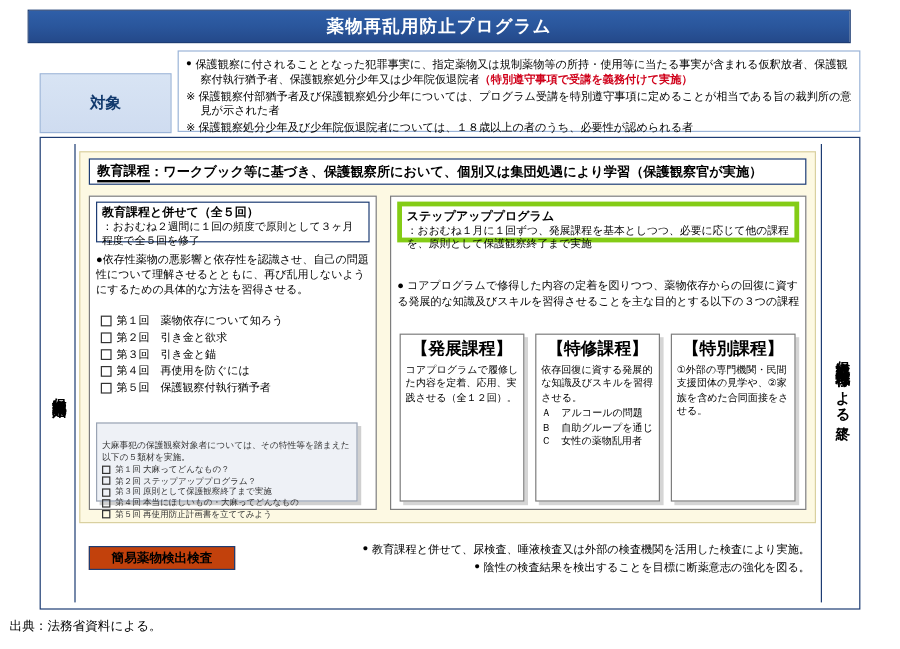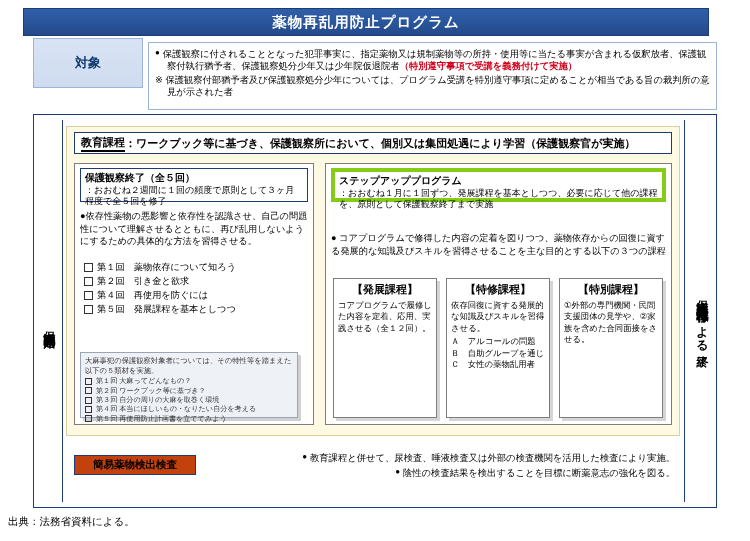--- a/index.html
+++ b/index.html
@@ -18,21 +18,21 @@
     position:absolute;left:23px;top:8px;width:684px;height:26px;
     background:linear-gradient(to bottom,#2f5fa8 0%,#2a569c 50%,#24498a 100%);
     border:1px solid #1d3c73;
     color:#fff;font-size:14.5px;font-weight:bold;
     display:flex;align-items:center;justify-content:center;
     letter-spacing:1px;
   }
 
   
   .target-label{
-    position:absolute;left:33px;top:38px;width:108px;height:48px;
+    position:absolute;left:33px;top:61px;width:108px;height:48px;
     background:linear-gradient(to bottom,#d8e4f4 0%,#cfdcf0 100%);
     border:1px solid #9bb4d8;
     display:flex;align-items:center;justify-content:center;
     font-size:13px;font-weight:bold;color:#123a6e;
   }
   .target-box{
     position:absolute;left:148px;top:42px;width:569px;height:68px;
     border:1px solid #9bb4d8;background:#ffffff;
     padding:4px 6px 4px 6px;box-sizing:border-box;
   }
@@ -97,21 +97,21 @@
     position:absolute;left:80px;top:210px;width:230px;font-size:9.2px;line-height:12.6px;
   }
   .core-list{margin:12px 0 0 4px;padding:0;list-style:none;}
   .core-list li{font-size:9.2px;line-height:14px;}
   .cb{display:inline-block;width:7px;height:7px;border:1px solid #333;margin-right:4px;vertical-align:middle;}
 
   
   .memo{
     position:absolute;left:80px;top:352px;width:218px;height:66px;
     background:#eef1f6;border:1px solid #9aa4b4;box-sizing:border-box;
-    padding:3px 4px;font-size:7.1px;line-height:9.6px;color:#333;
+    padding:13px 4px;font-size:7.1px;line-height:9.6px;color:#333;
     box-shadow:3px 3px 0 rgba(120,120,120,.35);
   }
   .memo .mt{font-size:7.3px;margin-bottom:2px;}
   .memo ul{margin:0;padding:0;list-style:none;}
   .memo li{font-size:7.1px;line-height:9.4px;}
 
   
   .step-box{
     position:absolute;left:325px;top:163px;width:347px;height:262px;
     background:#ffffff;border:1px solid #7d7d7d;box-sizing:border-box;
@@ -125,21 +125,21 @@
   .step-lead{
     position:absolute;left:331px;top:232px;width:336px;
     font-size:9.2px;line-height:12.6px;
   }
   .course{
     position:absolute;top:278px;width:104px;height:140px;
     background:#ffffff;border:1px solid #7d7d7d;box-sizing:border-box;
     padding:3px 4px;
     box-shadow:3px 3px 0 rgba(150,150,150,.4);
   }
-  .course h4{margin:0 0 3px 0;font-size:11px;text-align:center;font-weight:bold;}
+  .course h4{margin:0 0 3px 0;font-size:14px;text-align:center;font-weight:bold;}
   .course p{margin:0;font-size:8.4px;line-height:11.4px;}
   .course ol{margin:2px 0 0 0;padding:0;list-style:none;}
   .course ol li{font-size:8.4px;line-height:11.4px;}
   #course-0{left:333px;}
   #course-1{left:446px;}
   #course-2{left:559px;}
 
   
   .test-label{
     position:absolute;left:74px;top:455px;width:122px;height:20px;
@@ -170,20 +170,23 @@
   <div class="target-label">対象</div>
 
   <div class="target-box">
     <ul>
       <li>
         <span class="bullet">●</span><span>保護観察に付されることとなった犯罪事実に、指定薬物又は規制薬物等の所持・使用等に当たる事実が含まれる仮釈放者、保護観察付執行猶予者、保護観察処分少年又は少年院仮退院者</span><span class="red">（特別遵守事項で受講を義務付けて実施）</span>
       </li>
       <li>
         <span>※ </span><span>保護観察付部猶予者及び保護観察処分少年については、プログラム受講を特別遵守事項に定めることが相当である旨の裁判所の意見が示された者</span>
       </li>
+      <li>
+        <span>※ </span><span>保護観察処分少年及び少年院仮退院者については、１８歳以上の者のうち、必要性が認められる者</span>
+      </li>
     </ul>
   </div>
 
   <div class="main-frame"></div>
 
   <div class="vert-left">
     <span>保護観察開始</span>
   </div>
   <div class="vert-left-line"></div>
 
@@ -193,40 +196,41 @@
   </div>
 
   <div class="edu-area"></div>
   <div class="edu-header">
     <span class="uline">教育課程</span>
       <span>：ワークブック等に基づき、保護観察所において、個別又は集団処遇により学習（保護観察官が実施）</span>
   </div>
 
   <div class="core-box"></div>
   <div class="core-title">
-    <b>保護観察終了（全５回）</b><br>
+    <b>教育課程と併せて（全５回）</b><br>
     <span>：おおむね２週間に１回の頻度で原則として３ヶ月程度で全５回を修了</span>
   </div>
   <div class="core-body">
     <div>●依存性薬物の悪影響と依存性を認識させ、自己の問題性について理解させるとともに、再び乱用しないようにするための具体的な方法を習得させる。</div>
     <ul class="core-list">
       <li><span class="cb"></span><span>第１回　薬物依存について知ろう</span></li>
       <li><span class="cb"></span><span>第２回　引き金と欲求</span></li>
+      <li><span class="cb"></span><span>第３回　引き金と錨</span></li>
       <li><span class="cb"></span><span>第４回　再使用を防ぐには</span></li>
-      <li><span class="cb"></span><span>第５回　発展課程を基本としつつ</span></li>
+      <li><span class="cb"></span><span>第５回　保護観察付執行猶予者</span></li>
     </ul>
   </div>
 
   <div class="memo">
     <div class="mt">大麻事犯の保護観察対象者については、その特性等を踏まえた以下の５類材を実施。</div>
     <ul>
       <li><span class="cb" style="width:5px;height:5px;"></span><span>第１回 大麻ってどんなもの？</span></li>
-      <li><span class="cb" style="width:5px;height:5px;"></span><span>第２回 ワークブック等に基づき？</span></li>
-      <li><span class="cb" style="width:5px;height:5px;"></span><span>第３回 自分の周りの大麻を取巻く環境</span></li>
-      <li><span class="cb" style="width:5px;height:5px;"></span><span>第４回 本当にほしいもの・なりたい自分を考える</span></li>
+      <li><span class="cb" style="width:5px;height:5px;"></span><span>第２回 ステップアッププログラム？</span></li>
+      <li><span class="cb" style="width:5px;height:5px;"></span><span>第３回 原則として保護観察終了まで実施</span></li>
+      <li><span class="cb" style="width:5px;height:5px;"></span><span>第４回 本当にほしいもの・大麻ってどんなもの</span></li>
       <li><span class="cb" style="width:5px;height:5px;"></span><span>第５回 再使用防止計画書を立ててみよう</span></li>
     </ul>
   </div>
 
   <div class="step-box"></div>
   <div class="step-title">
     <b>ステップアッププログラム</b><br>
     <span>：おおむね１月に１回ずつ、発展課程を基本としつつ、必要に応じて他の課程を、原則として保護観察終了まで実施</span>
   </div>
   <div class="step-lead">● コアプログラムで修得した内容の定着を図りつつ、薬物依存からの回復に資する発展的な知識及びスキルを習得させることを主な目的とする以下の３つの課程</div>

